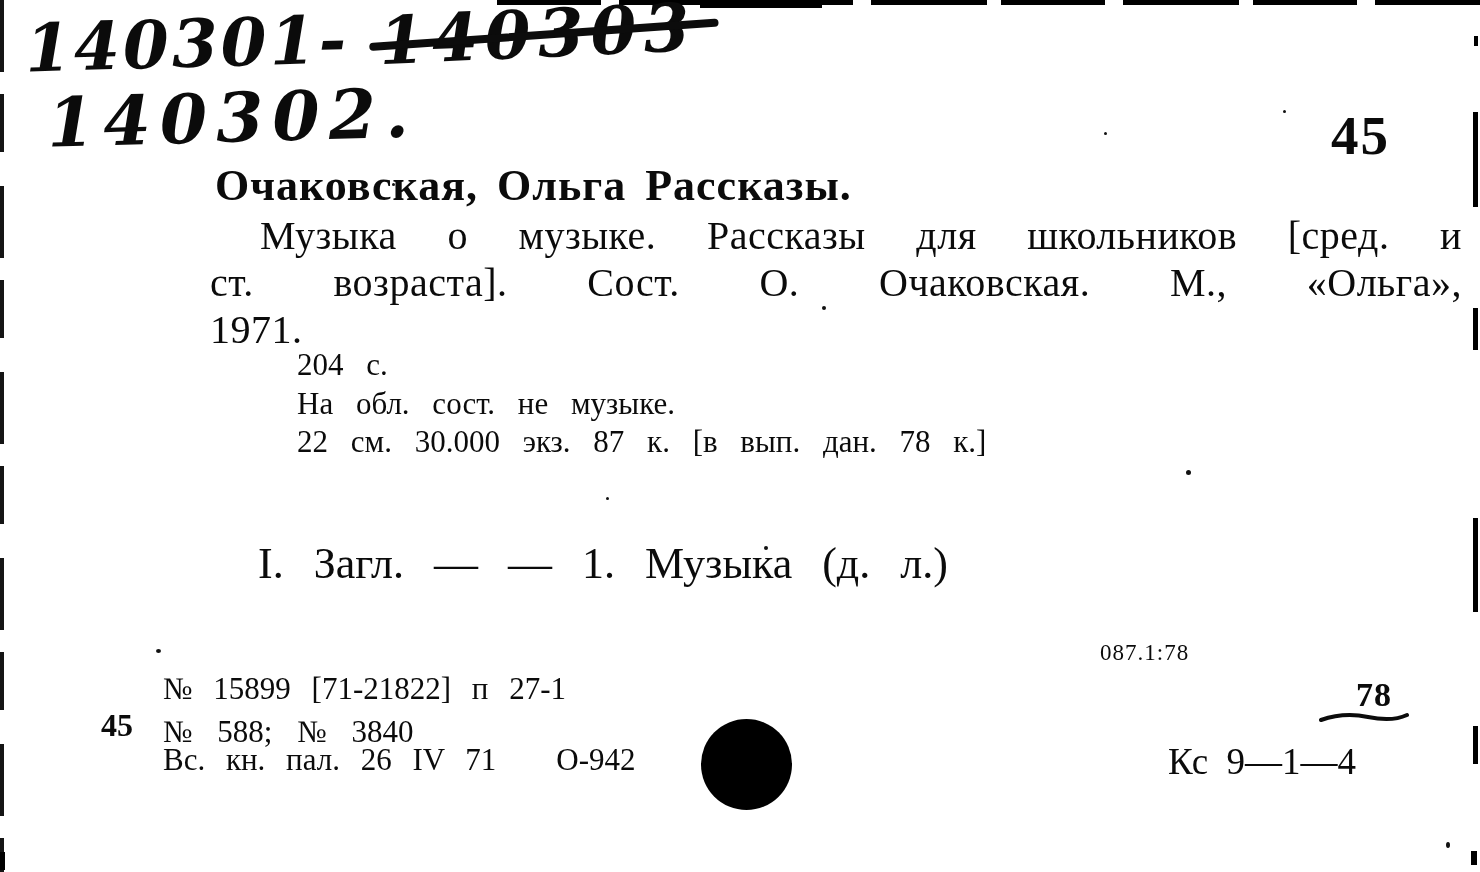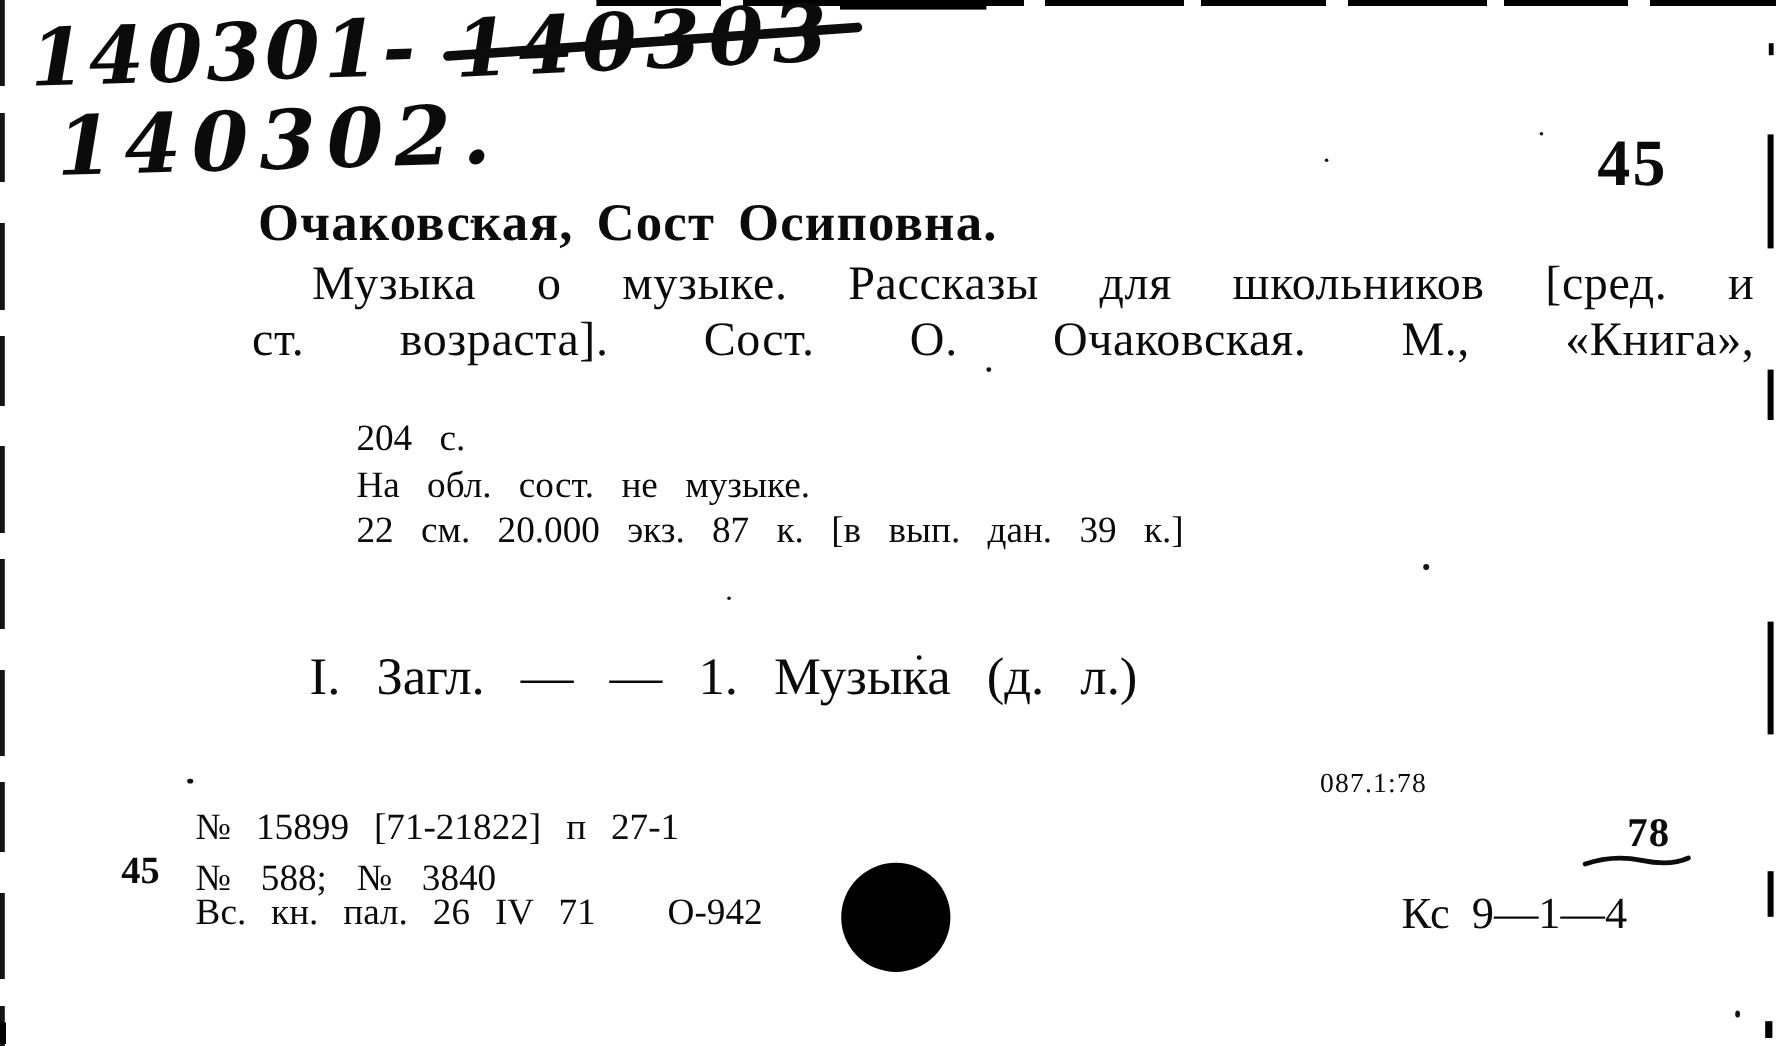--- a/index.html
+++ b/index.html
@@ -128,31 +128,32 @@
 <div class="abs handwritten">
   <div class="hw-line1">
     <span>140301-</span>
     <span class="hw-struck">140303</span>
   </div>
   <div class="hw-line2">140302.</div>
 </div>
 
 <div class="abs card-number-top">45</div>
 
-<div class="abs author-heading">Очаковская, Сост Осиповна.</div>
+<div class="abs author-heading">Очаковская, Ольга Рассказы.</div>
 
 <div class="abs title-block">
   <div class="just indent">Музыка о музыке. Рассказы для школьников [сред. и</div>
-  <div class="just">ст. возраста]. Сост. О. Очаковская. М., «Книга»,</div>
+  <div class="just">ст. возраста]. Сост. О. Очаковская. М., «Ольга»,</div>
+  <div>1971.</div>
 </div>
 
 <div class="abs collation">
   <div>204 с.</div>
   <div>На обл. сост. не музыке.</div>
-  <div>22 см. 20.000 экз. 87 к. [в вып. дан. 39 к.]</div>
+  <div>22 см. 30.000 экз. 87 к. [в вып. дан. 78 к.]</div>
 </div>
 
 <div class="abs tracings">I. Загл. — — 1. Музыка (д. л.)</div>
 
 <div class="abs udc">087.1:78</div>
 <div class="abs subject-index">78</div>
 <svg class="abs index-underline" width="92" height="14">
   <path d="M3,10 Q26,2 50,7 T89,5" stroke="#0c0c0c" stroke-width="4" fill="none" stroke-linecap="round"></path>
 </svg>
 <div class="abs shelf-mark">Кс 9—1—4</div>

